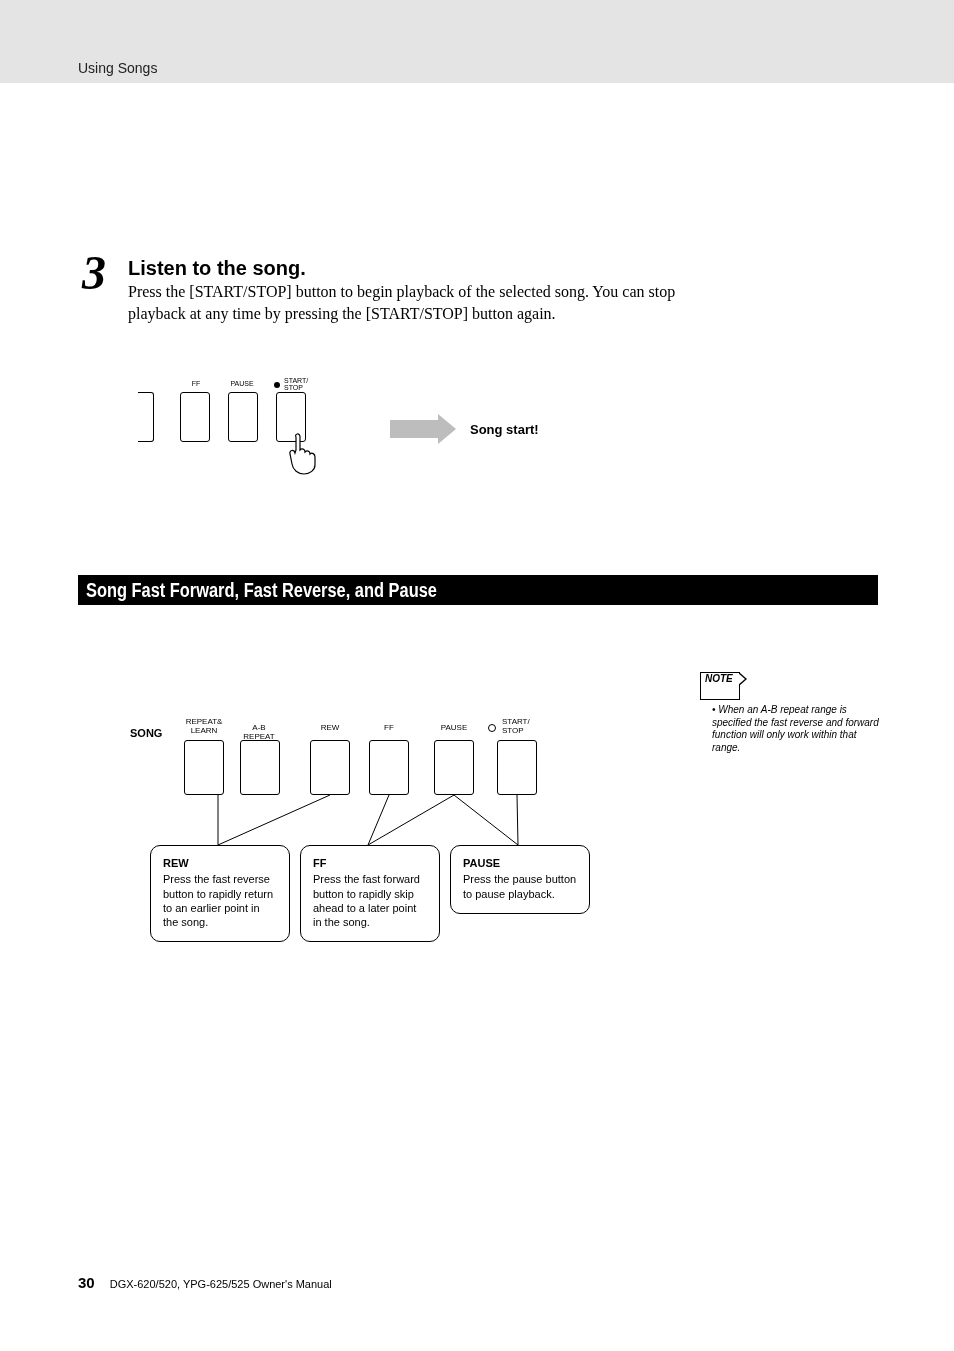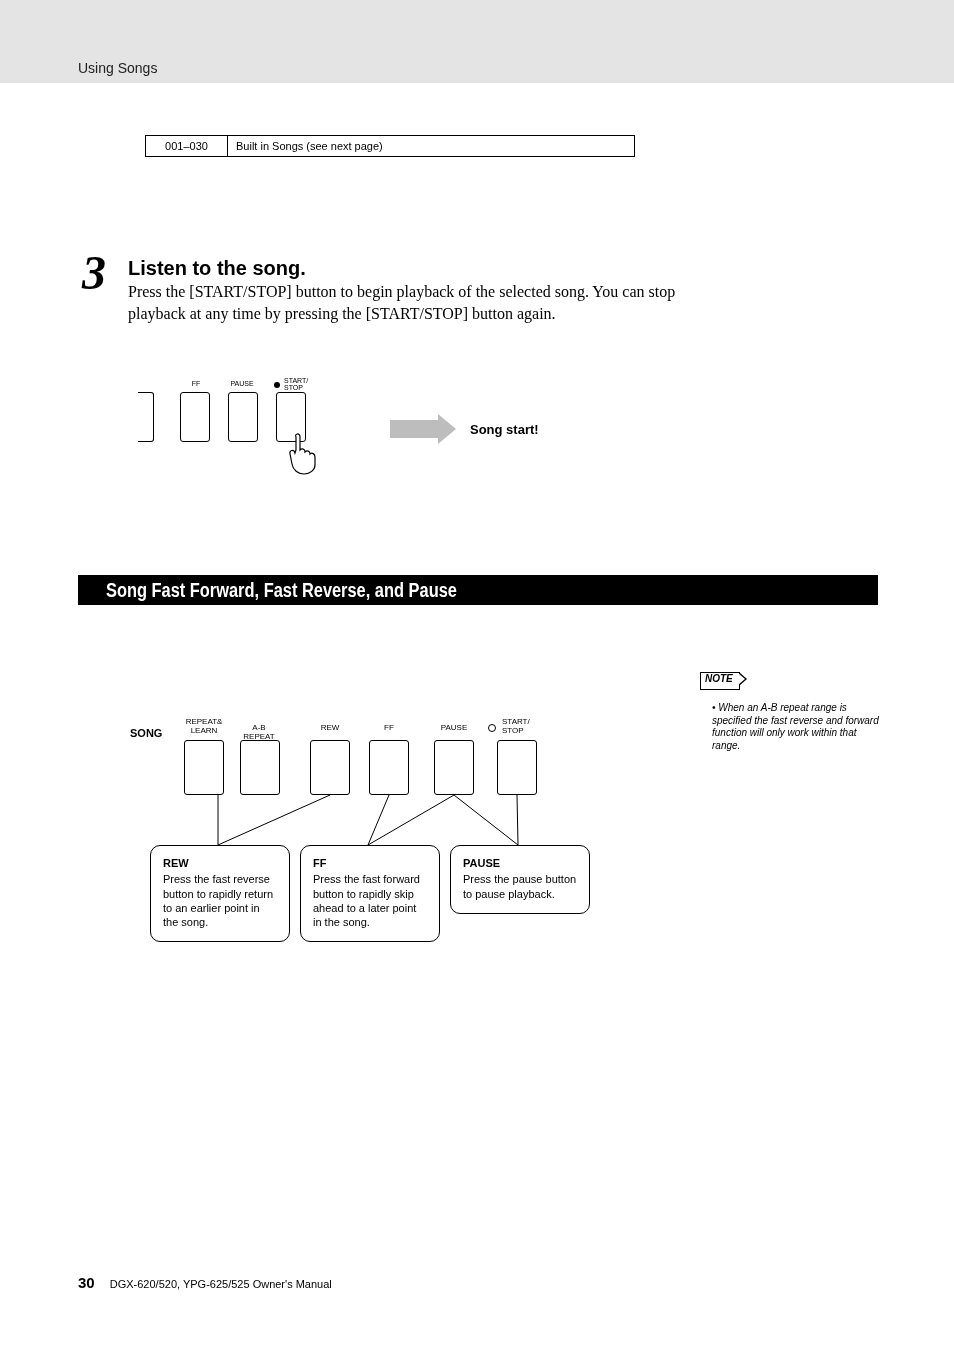--- a/index.html
+++ b/index.html
@@ -22,30 +22,30 @@
   .btn-label-top { position: absolute; font-size: 7px; text-align: center; }
   .start-dot { position: absolute; width: 6px; height: 6px; border-radius: 50%; background: #000; }
 
   .press-hand { position: absolute; }
 
   .arrow-right { position: absolute; width: 48px; height: 18px; background: #bdbdbd; }
   .arrow-right::after { content: ''; position: absolute; right: -18px; top: -6px; width: 0; height: 0; border-top: 15px solid transparent; border-bottom: 15px solid transparent; border-left: 18px solid #bdbdbd; }
 
   .song-start-label { position: absolute; font-size: 13px; font-weight: bold; }
 
-  .section-bar { position: absolute; left: 78px; top: 575px; width: 800px; height: 30px; background: #000; color: #fff; display: flex; align-items: center; padding-left: 28px; font-family: Arial, sans-serif; font-weight: bold; font-size: 20px; letter-spacing: 0px; font-stretch: condensed; }
+  .section-bar { position: absolute; left: 78px; top: 575px; width: 800px; height: 30px; background: #000; color: #fff; display: flex; align-items: center; padding-left: 8px; font-family: Arial, sans-serif; font-weight: bold; font-size: 20px; letter-spacing: 0px; font-stretch: condensed; }
   .section-bar span { transform: scaleX(0.82); transform-origin: left center; }
 
   .section-body { position: absolute; left: 78px; top: 618px; width: 800px; font-family: 'Times New Roman', Times, serif; font-size: 16px; line-height: 1.35; }
 
   .note-box { position: absolute; left: 700px; top: 668px; width: 180px; }
-  .note-tag { display: inline-block; font-size: 10px; font-style: italic; font-weight: bold; border: 1px solid #000; padding: 0 6px 5px 4px; position: relative; background:#fff; }
+  .note-tag { display: inline-block; font-size: 10px; font-style: italic; font-weight: bold; border: 1px solid #000; padding: 0 6px 15px 4px; position: relative; background:#fff; }
   .note-tag::after { content:''; position:absolute; right:-8px; top:-1px; width:0; height:0; border-top:7px solid transparent; border-bottom:7px solid transparent; border-left:8px solid #000; }
   .note-tag::before { content:''; position:absolute; right:-6px; top:0px; width:0; height:0; border-top:6px solid transparent; border-bottom:6px solid transparent; border-left:7px solid #fff; z-index:1; }
-  .note-list { font-size: 10px; font-style: italic; padding-left: 12px; margin-top: 12px; line-height: 1.25; list-style: none; }
+  .note-list { font-size: 10px; font-style: italic; padding-left: 12px; margin-top: 4px; line-height: 1.25; list-style: none; }
   .note-list li::before { content: '• '; }
 
   .song-panel { position: absolute; left: 130px; top: 712px; width: 470px; height: 130px; }
   .panel-label-song { position:absolute; font-size:11px; font-weight:bold; }
   .panel-sublabel { position:absolute; font-size:8px; text-align:center; line-height:1.1; }
   .pbtn { position:absolute; width:40px; height:55px; border:1.2px solid #000; border-radius:3px; background:#fff; }
   .start-circle { position:absolute; width:8px; height:8px; border:1.2px solid #000; border-radius:50%; }
 
   .callout-box { position: absolute; border: 1px solid #000; border-radius: 10px; padding: 10px 12px 12px; width: 140px; font-size: 11px; line-height: 1.3; background:#fff; }
   .callout-box .ct { font-weight: bold; display:block; margin-bottom:2px; }
@@ -57,24 +57,20 @@
 <body>
 
 <div class="page">
 
   <div class="header-band">
     <div class="title">Using Songs</div>
   </div>
 
   <table class="intro-table">
     <tbody>
-        <tr>
-      <td class="col1">001–030</td>
-      <td class="col2">Built in Songs (see next page)</td>
-    </tr>
   </tbody>
     </table>
 
   <div class="step-num">3</div>
   <div class="step-heading">Listen to the song.</div>
   <div class="step-body">Press the [START/STOP] button to begin playback of the selected song. You can stop playback at any time by pressing the [START/STOP] button again.</div>
 
   <div class="panel-illustration-1">
     <div class="btn-label-top" style="left:38px; top:0; width:24px;">FF</div>
     <div class="btn-label-top" style="left:79px; top:0; width:34px;">PAUSE</div>

